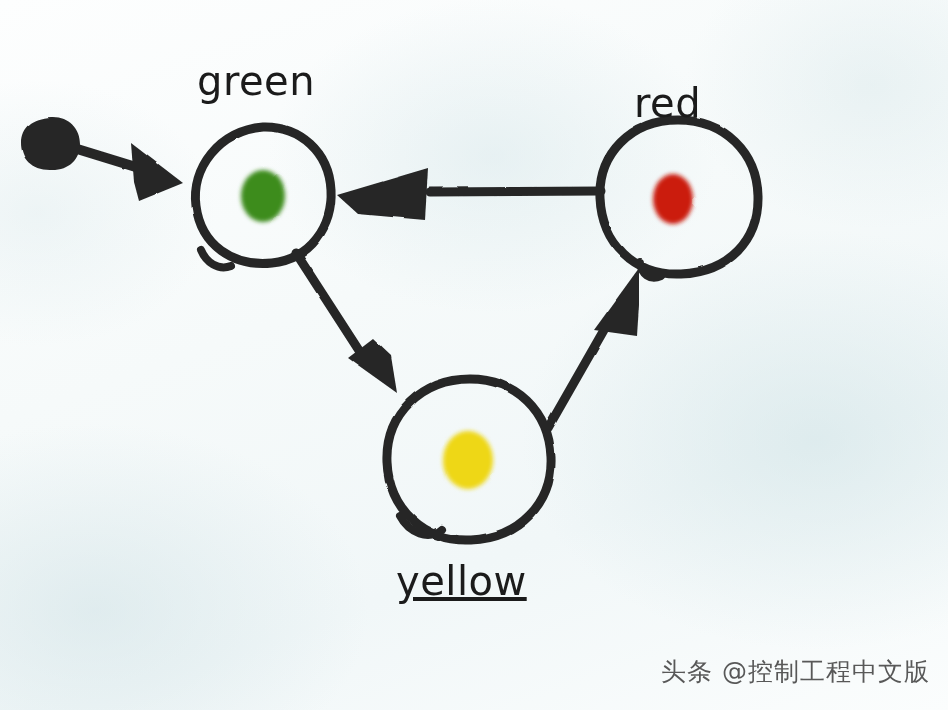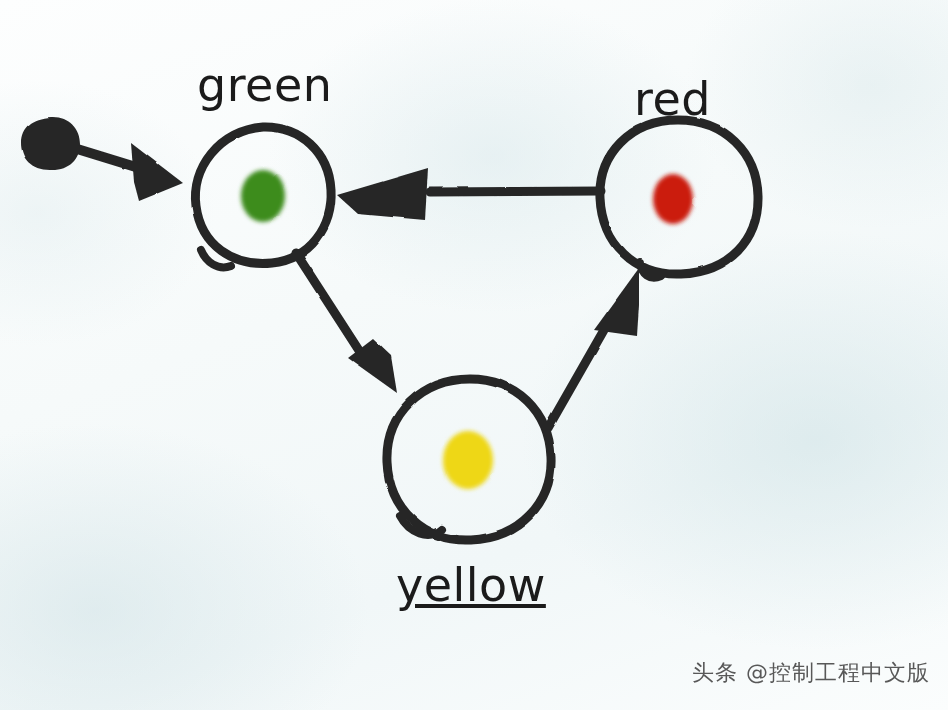--- a/index.html
+++ b/index.html
@@ -28,36 +28,36 @@
     position: absolute;
     left: 0;
     top: 0;
     width: 948px;
     height: 710px;
   }
   .node-label {
     position: absolute;
     color: #1b1b1b;
     font-family: "DejaVu Sans", sans-serif;
-    font-size: 46px;
+    font-size: 40px;
     font-weight: 400;
     letter-spacing: 0.5px;
     white-space: nowrap;
     user-select: none;
   }
   #label-green { left: 197px; top: 58px; }
-  #label-red   { left: 634px; top: 72px; }
+  #label-red   { left: 634px; top: 80px; }
   #label-yellow{ left: 396px; top: 558px; text-decoration: underline; }
 
   #watermark {
     position: absolute;
     right: 18px;
     bottom: 22px;
     font-family: "DejaVu Sans", sans-serif;
-    font-size: 22px;
+    font-size: 25px;
     color: #4b4b4b;
     letter-spacing: 1px;
     white-space: nowrap;
     user-select: none;
     opacity: 0.92;
   }
 </style>
 </head>
 <body>
 

